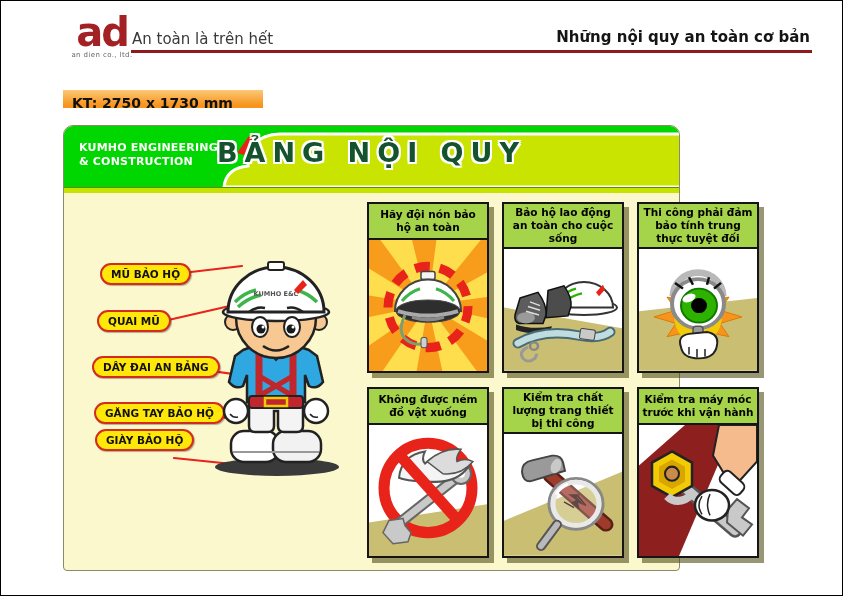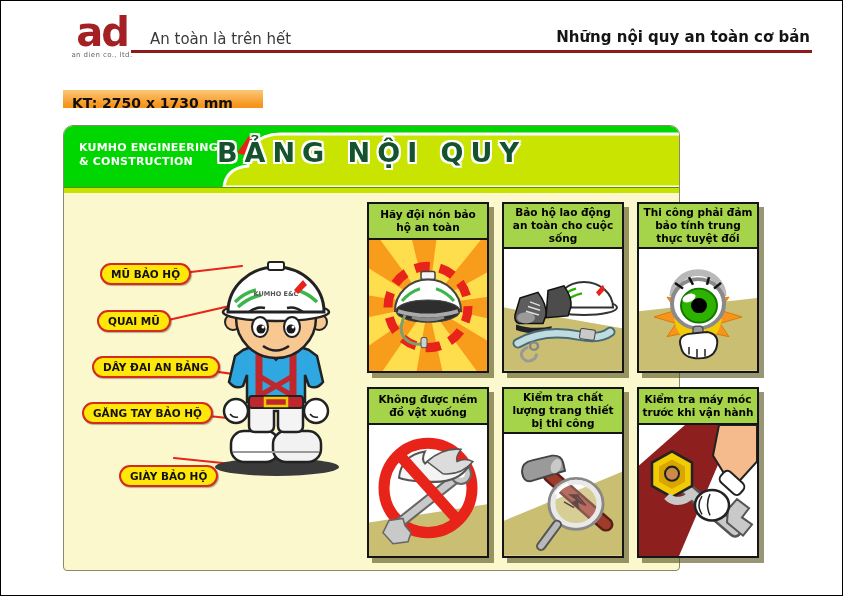--- a/index.html
+++ b/index.html
@@ -6,21 +6,21 @@
   html,body { background:#e8e8e8; }
   .page {
     position:relative; width:843px; height:596px; background:#fff;
     border:1px solid #000; overflow:hidden;
     font-family:"DejaVu Sans","Liberation Sans",sans-serif;
   }
   
   .ad-logo { position:absolute; left:66px; top:12px; width:70px; text-align:center; }
   .ad-text { font-size:40px; font-weight:bold; color:#A32024; line-height:0.95; letter-spacing:-2px; }
   .ad-sub  { font-size:7px; color:#666; letter-spacing:0.4px; white-space:nowrap; }
-  .tag-left  { position:absolute; left:149px; top:29px; font-size:15px; color:#3a3a3a; }
+  .tag-left  { position:absolute; left:131px; top:29px; font-size:15px; color:#3a3a3a; }
   .tag-right { position:absolute; right:32px; top:27px; font-size:15px; font-weight:bold; color:#151515; }
   .red-rule  { position:absolute; left:130px; right:30px; top:49px; height:3px; background:#8E1A1D; }
   
   .kt-bar {
     position:absolute; left:62px; top:89px; width:200px; height:18px;
     background:linear-gradient(180deg,#FCC878 0%,#F7941D 85%);
     color:#111; font-size:14px; font-weight:700; line-height:26px; padding-left:9px;
   }
   
   .board {
@@ -44,22 +44,22 @@
   .strip { position:absolute; left:0; top:61px; width:100%; height:6px;
            background:#C6E300; border-top:1px solid #5f8f00; }
   
   .connectors { position:absolute; left:0; top:0; z-index:1; pointer-events:none; }
   .pill {
     position:absolute; z-index:2; background:#FFE70A; border:2px solid #D42B1E;
     border-radius:12px; font-size:10.5px; font-weight:bold; color:#111;
     padding:3px 9px; white-space:nowrap; box-shadow:1px 1px 1px rgba(0,0,0,0.3);
   }
   .pill-0 { left:36px; top:137px; } .pill-1 { left:33px; top:184px; }
-  .pill-2 { left:28px; top:230px; } .pill-3 { left:18px; top:276px; }
-  .pill-4 { left:31px; top:339px;margin-left:24px; }
+  .pill-2 { left:28px; top:230px; } .pill-3 { left:30px; top:276px; }
+  .pill-4 { left:31px; top:303px; }
   .mascot { position:absolute; left:133px; top:112px; z-index:2; }
   
   .panel {
     position:absolute; width:122px; height:171px; background:#fff;
     border:2px solid #151515; box-shadow:5px 5px 0 rgba(84,80,24,0.6);
     display:flex; flex-direction:column; z-index:3;justify-content:space-between;
   }
   .panel-title {
     background:#A5D34A; border-bottom:2px solid #151515; color:#000;
     font-size:10.5px; font-weight:bold; text-align:center; line-height:1.25;

